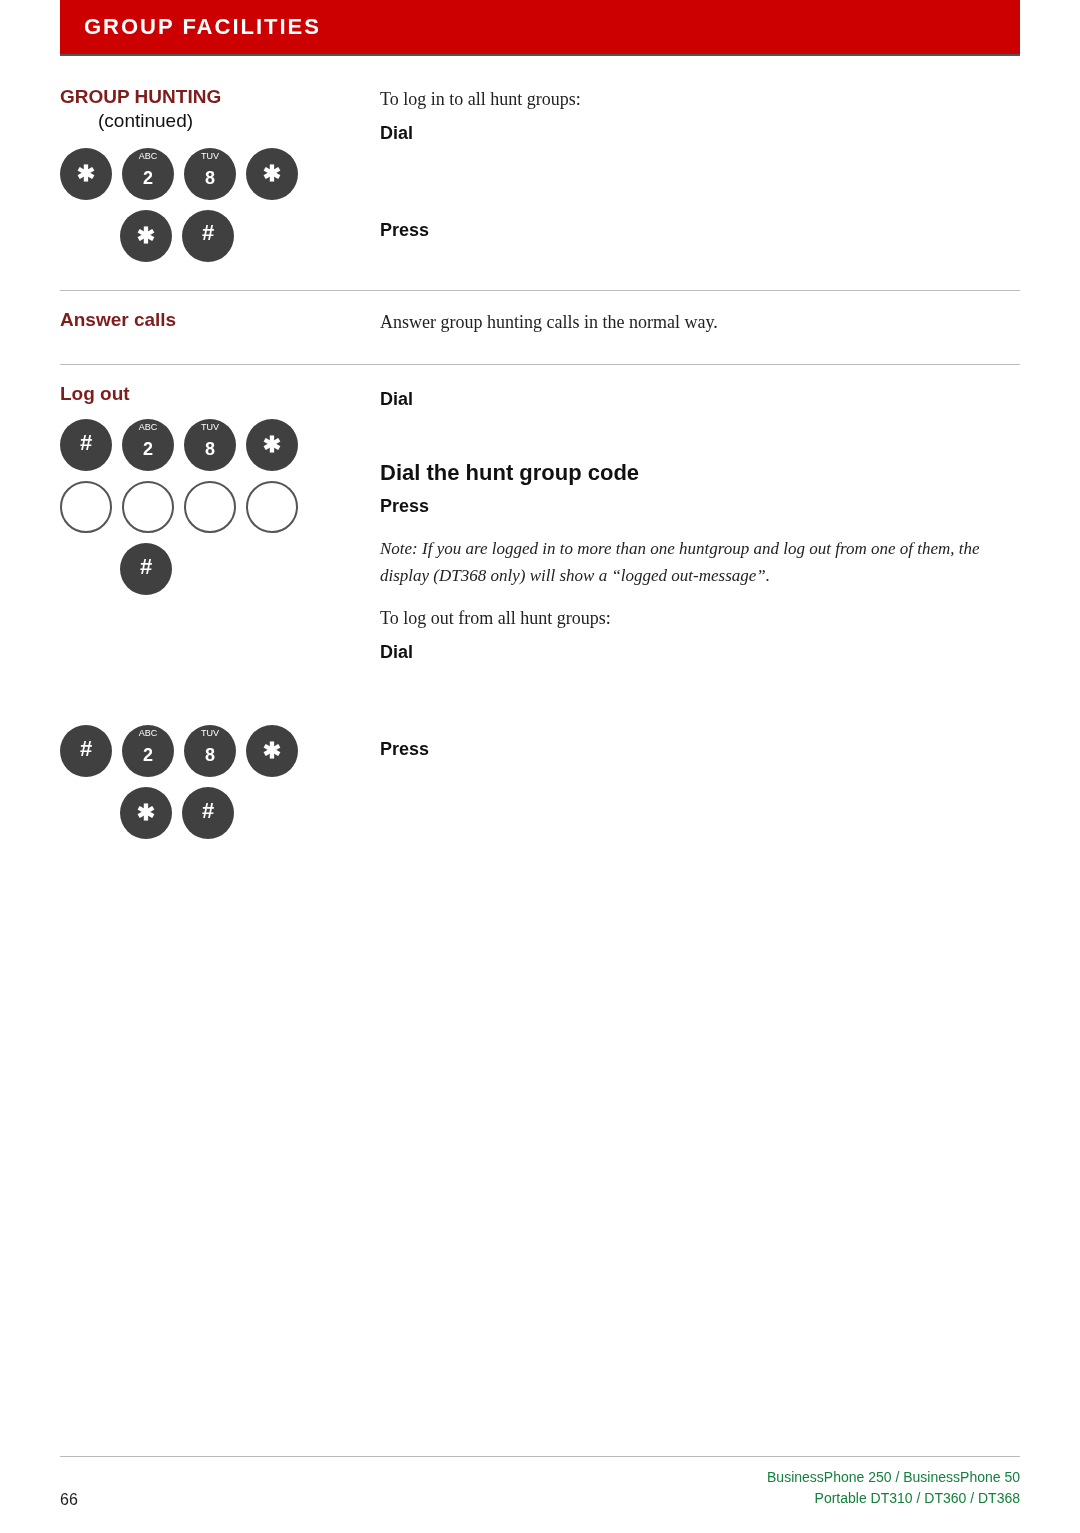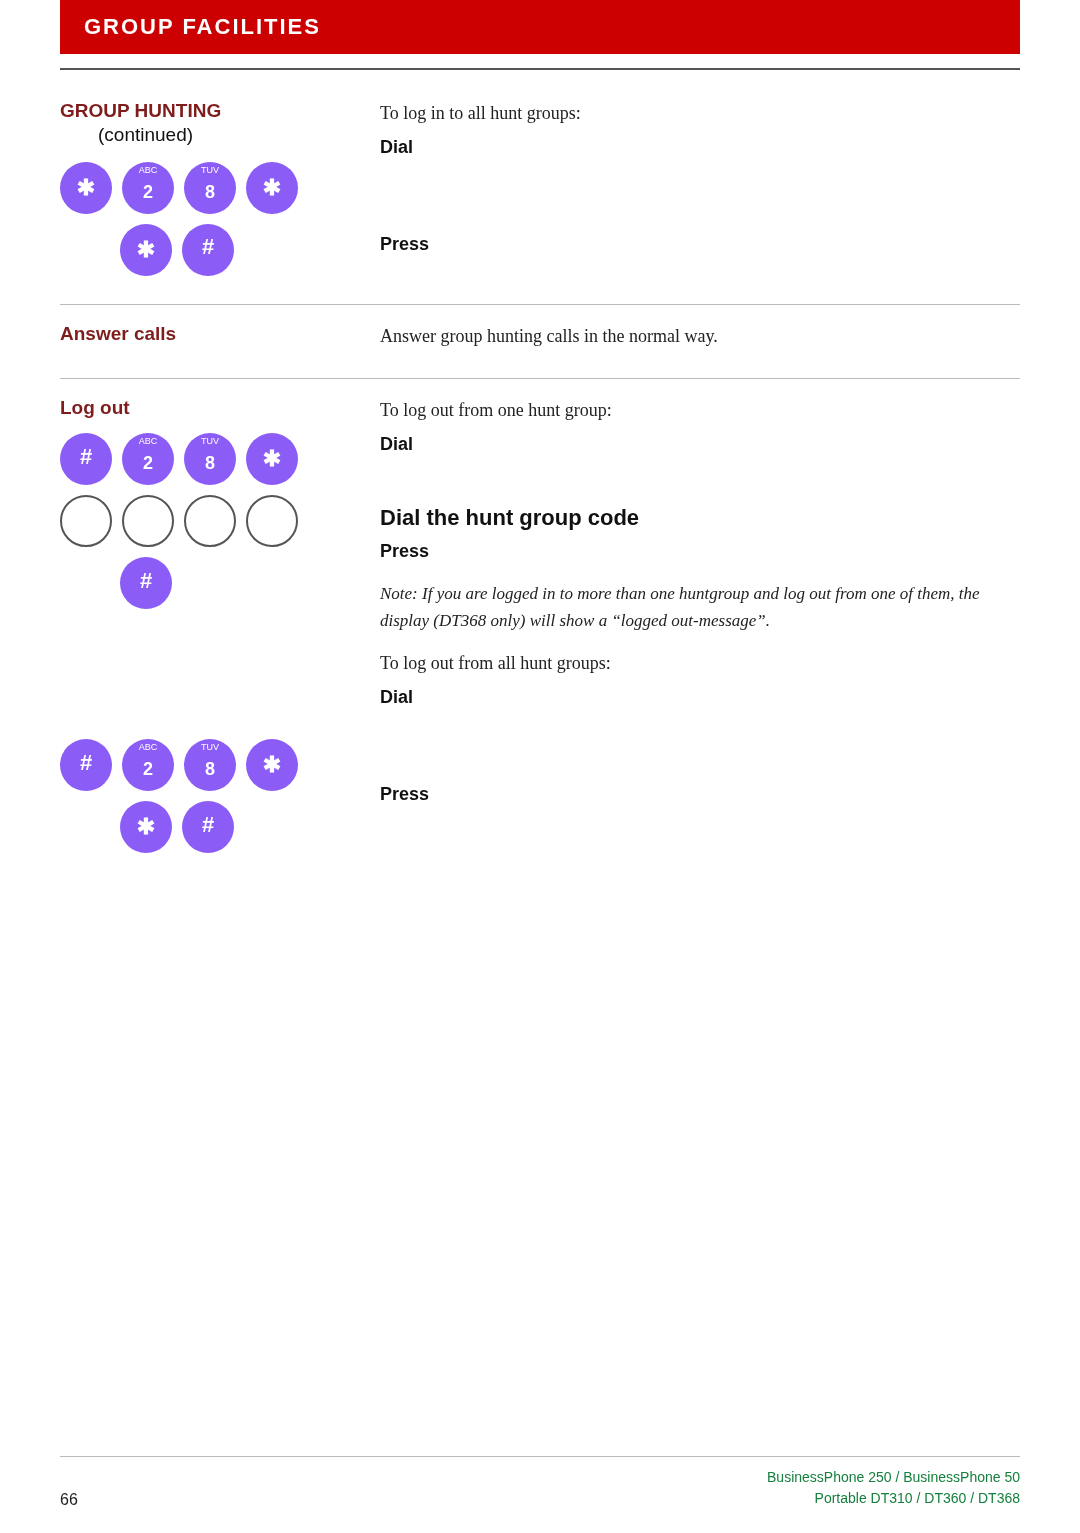--- a/index.html
+++ b/index.html
@@ -20,21 +20,21 @@
 
     
     .header-banner {
       background-color: #cc0000;
       color: #ffffff;
       font-family: Arial, sans-serif;
       font-weight: bold;
       font-size: 22px;
       letter-spacing: 2px;
       padding: 14px 24px;
-      margin-bottom: 14px;
+      margin-bottom: 0;
     }
 
     .header-rule {
       border: none;
       border-top: 2px solid #555;
       margin: 0 0 30px 0;
     }
 
     
     .section-title {
@@ -60,21 +60,21 @@
       align-items: center;
       gap: 10px;
       margin-bottom: 10px;
     }
 
     .key-btn {
       position: relative;
       width: 52px;
       height: 52px;
       border-radius: 50%;
-      background: #8b5cf6;
+      background: #404040;
       display: flex;
       align-items: center;
       justify-content: center;
       flex-direction: column;
     }
 
     .key-btn .key-super {
       position: absolute;
       top: 4px;
       left: 50%;
@@ -337,21 +337,20 @@
           <span class="key-main" style="margin-top: 0px; font-size: 22px;">✱</span>
         </div>
         <div class="key-btn hash-key" style="justify-content: center; align-items: center;">
           <span class="key-super" style="position: static; transform: none; font-size: 22px; font-weight: bold; margin-top: 0px;">#</span>
           <span class="key-main" style="margin-top:4px;"></span>
         </div>
       </div>
     </div>
 
     <div class="paired-right">
-      <div class="desc-text">To log out from one hunt group:</div>
       <div class="action-label">Dial</div>
 
       <div style="height: 62px; display:flex; align-items: flex-end;">
         <div>
           <div class="desc-text-bold">Dial the hunt group code</div>
         </div>
       </div>
 
       <div class="action-label">Press</div>
 

